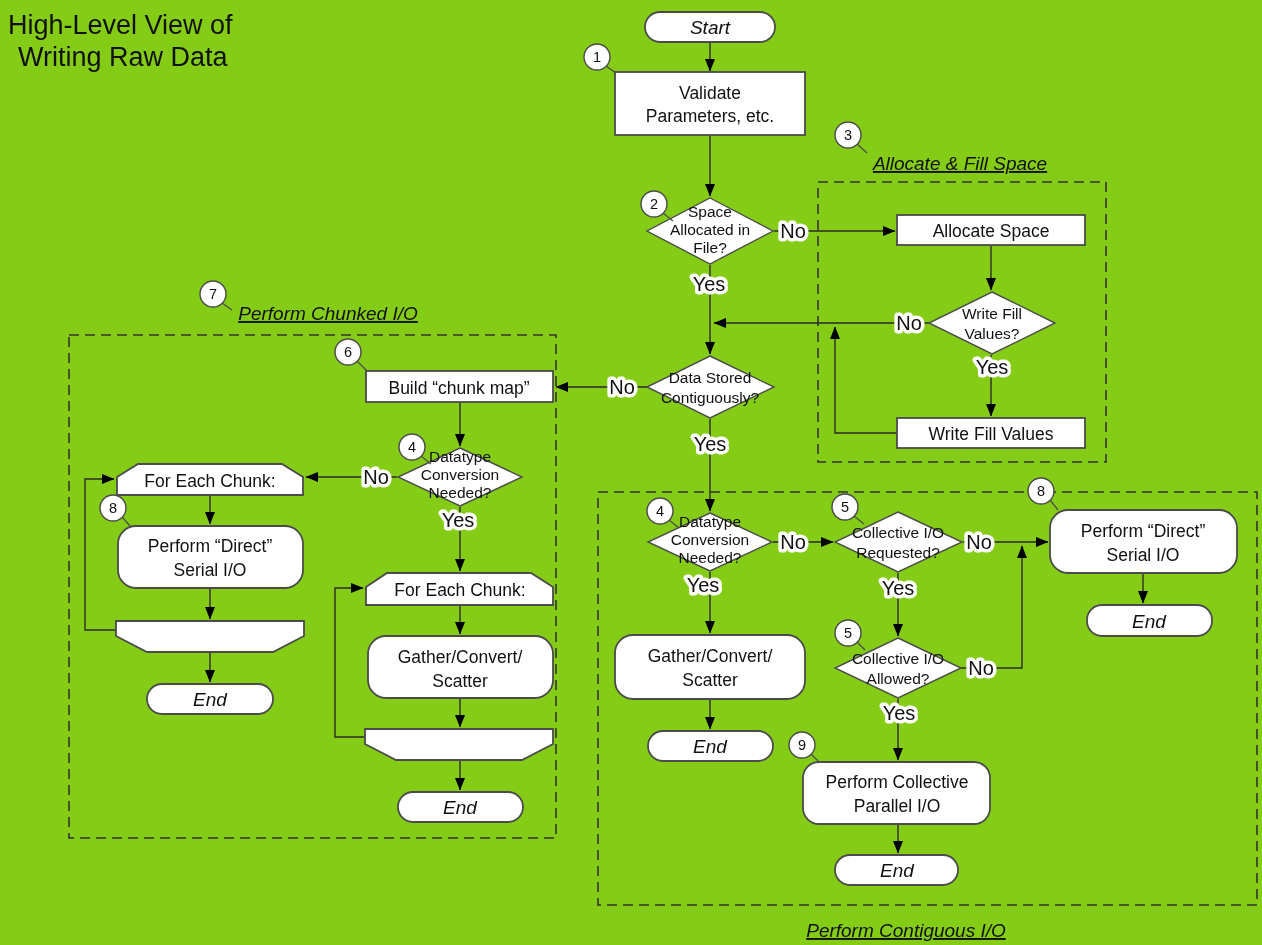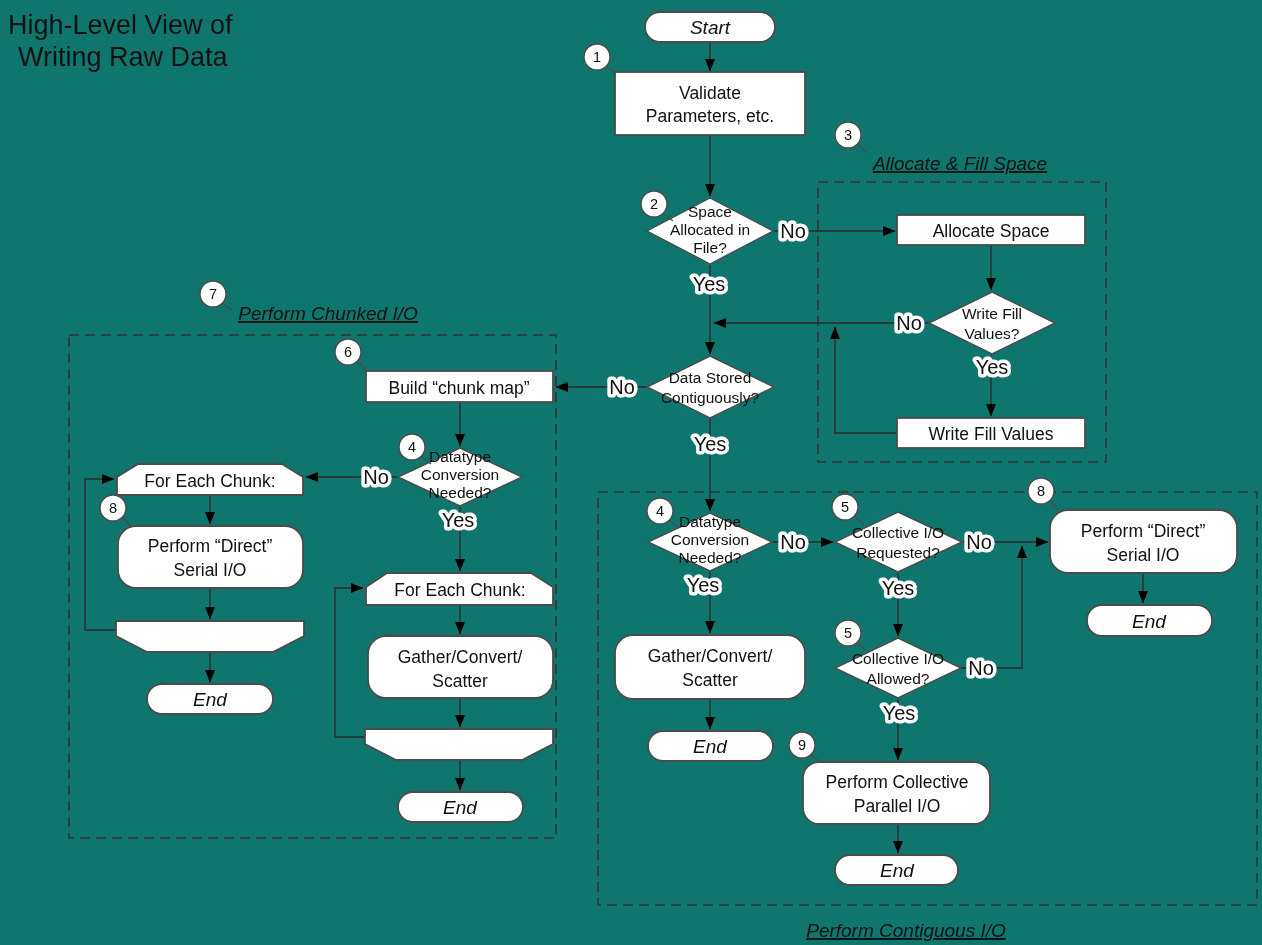--- a/index.html
+++ b/index.html
@@ -1,16 +1,16 @@
 <!DOCTYPE html>
 <html><head>
 <meta charset="utf-8">
 <style>
   html, body { margin: 0; padding: 0; background: #ffffff; }
-  .stage { position: relative; width: 1262px; height: 945px; background: #0f766e; }
+  .stage { position: relative; width: 1262px; height: 945px; background: #84cc16; }
   svg { font-family: "Liberation Sans", sans-serif; display: block; }
   .shape  { fill: #ffffff; stroke: #4b4b4b; stroke-width: 1.8; }
   .thin   { stroke-width: 1.4; }
   .edge   { fill: none; stroke: #2b2b2b; stroke-width: 1.4; }
   .leader { stroke: #4b4b4b; stroke-width: 1.3; fill: none; }
   .dashed { fill: none; stroke: #333333; stroke-width: 1.6; stroke-dasharray: 10 6; }
   .nlabel { font-size: 17.5px; text-anchor: middle; fill: #111111; }
   .dlabel { font-size: 15.5px; text-anchor: middle; fill: #111111; }
   .term   { font-size: 19px; font-style: italic; text-anchor: middle; fill: #111111; }
   .elabel { font-size: 20px; text-anchor: middle; fill: #111111;

